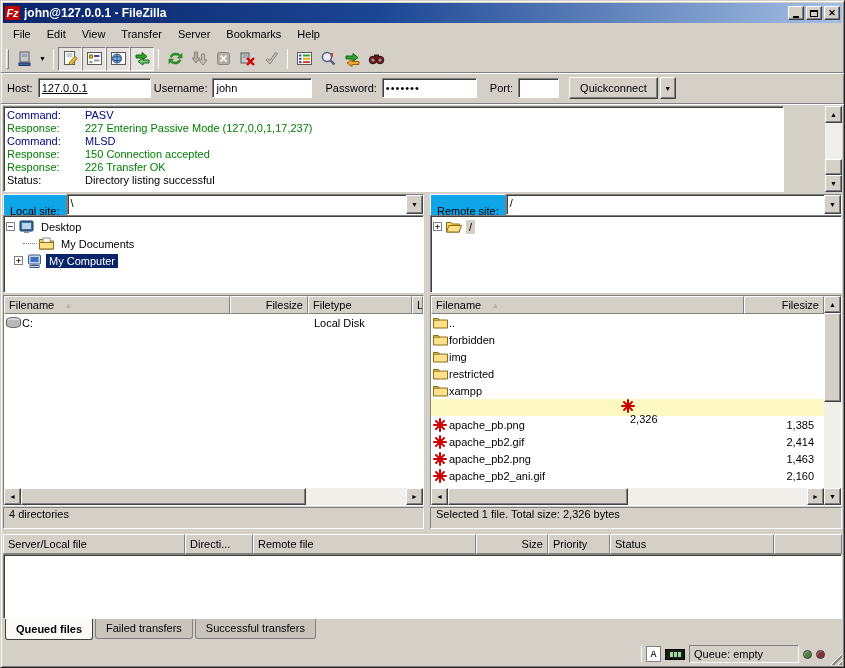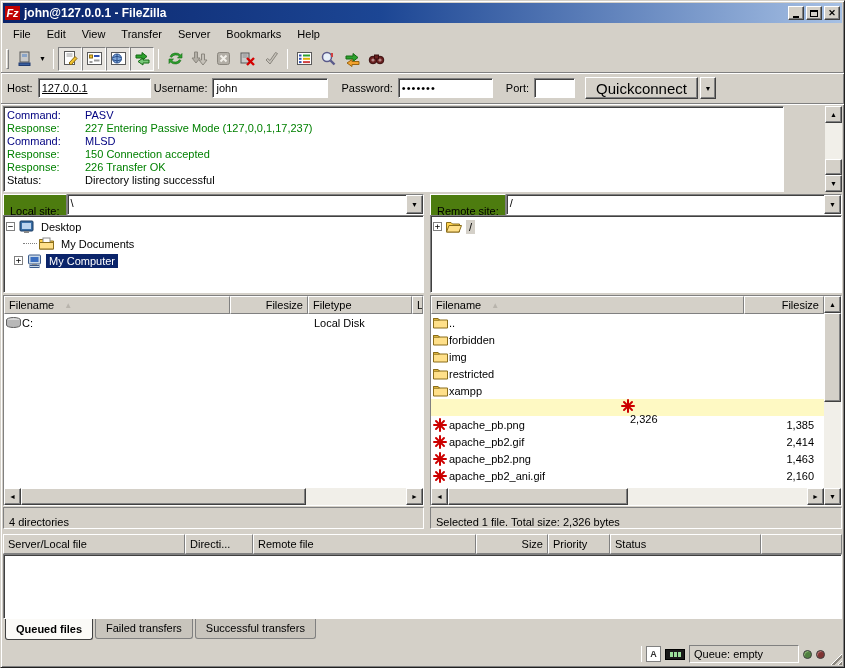--- a/index.html
+++ b/index.html
@@ -35,21 +35,21 @@
     background:#e7e4df; }
   .tb-btn svg{ display:block; }
   .tb-drop{ width:13px; height:22px; display:flex; align-items:center; justify-content:center; font-size:7px;}
   
   .qc{ height:31px; display:flex; align-items:center; padding-left:6px; border-bottom:1px solid #808080;
     box-shadow:0 1px 0 #fff; }
   .qc label{ margin-right:5px; }
   .field{ background:#fff; border:1px solid; border-color:#808080 #fff #fff #808080;
     box-shadow: inset 1px 1px 0 #404040; height:20px; padding:2px 3px; font-family:"Liberation Sans",sans-serif; font-size:11px;}
   .btn{ background:#d4d0c8; border:1px solid; border-color:#fff #404040 #404040 #fff;
-    box-shadow: inset -1px -1px 0 #808080; height:22px; padding:2px 10px; font-size:15px; font-family:"Liberation Sans",sans-serif;}
+    box-shadow: inset -1px -1px 0 #808080; height:22px; padding:2px 10px; font-size:11px; font-family:"Liberation Sans",sans-serif;}
   .drop-btn{ width:16px; height:22px; padding:0; display:inline-flex; align-items:center; justify-content:center; font-size:7px;}
   
   .logwrap{ height:86px; margin:2px 2px 0 2px; display:flex;gap:41px; }
   .log{ flex:1; background:#fff; border:1px solid; border-color:#808080 #fff #fff #808080;
     box-shadow: inset 1px 1px 0 #404040; padding:2px 0 0 3px; overflow:hidden;}
   .log-line{ display:flex; height:13px; line-height:13px; }
   .log-line .lab{ width:78px; flex:0 0 auto;}
   .k-command{ color:#000080; }
   .k-response{ color:#008000; }
   .k-status{ color:#000; }
@@ -59,21 +59,21 @@
   .sb-btn{ width:17px; height:17px; flex:0 0 auto; background:#d4d0c8; border:1px solid; border-color:#fff #404040 #404040 #fff;
     box-shadow: inset -1px -1px 0 #808080; display:flex; align-items:center; justify-content:center; font-size:7px; color:#000; line-height:1;}
   .sb-thumb{ background:#d4d0c8; border:1px solid; border-color:#fff #404040 #404040 #fff; box-shadow: inset -1px -1px 0 #808080;}
   .sb-track{ flex:1; }
   
   .split-row{ display:flex; margin:2px 2px 0 2px; }
   .pane-l{ width:421px; flex:0 0 auto; display:flex; flex-direction:column;}
   .splitter{ width:6px; flex:0 0 auto;}
   .pane-r{ flex:1; display:flex; flex-direction:column;}
   .sitebar{ height:21px; display:flex; align-items:stretch; }
-  .sitebar .sitelabel{ display:flex; align-items:center; padding:16px 6px; border:1px solid; border-color:#fff #808080 #808080 #fff; background:#4d7c0f;}
+  .sitebar .sitelabel{ display:flex; align-items:center; padding:16px 6px; border:1px solid; border-color:#fff #808080 #808080 #fff; background:#0ea5e9;}
   .combo{ flex:1; display:flex; background:#fff; border:1px solid; border-color:#808080 #fff #fff #808080; box-shadow: inset 1px 1px 0 #404040;}
   .combo .val{ flex:1; padding:2px 3px; }
   .combo .drop{ width:17px; background:#d4d0c8; border:1px solid; border-color:#fff #404040 #404040 #fff;
     box-shadow: inset -1px -1px 0 #808080; display:flex; align-items:center; justify-content:center; font-size:7px;}
   .treebox{ flex:1; background:#fff; border:1px solid; border-color:#808080 #fff #fff #808080;
     box-shadow: inset 1px 1px 0 #404040; padding:2px 0 0 2px; overflow:hidden;}
   .tree-row{ display:flex; align-items:center; height:17px; white-space:nowrap;}
   .expander{ width:9px; height:9px; border:1px solid #808080; background:#fff; display:flex; align-items:center; justify-content:center;
     font-size:9px; line-height:7px; flex:0 0 auto; margin-right:4px; font-family:"DejaVu Sans Mono",monospace;}
   .tree-ic{ margin-right:4px; flex:0 0 auto; display:flex;}
@@ -91,21 +91,21 @@
     display:flex; align-items:center; overflow:hidden; white-space:nowrap;}
   .hdr-cell.right{ justify-content:flex-end; }
   .sort-asc{ color:#b8b4ac; font-size:8px; margin-left:10px; }
   .listbody{ flex:1; background:#fff; overflow:hidden; }
   .file-row{ display:flex; align-items:center; height:17px; white-space:nowrap;}
   .file-row .ic{ width:18px; flex:0 0 auto; display:flex; justify-content:center;}
   .file-row .nm{ flex:1; overflow:hidden;}
   .file-row .sz{ width:80px; text-align:right; padding-right:10px; flex:0 0 auto;}
   .file-row.selected{ background:#fef9c3;flex-direction:column; }
   .statusline{ flex:1; border:1px solid; border-color:#808080 #fff #fff #808080; background:#d4d0c8;
-    display:flex; align-items:flex-end; padding:0 5px; height:22px;}
+    display:flex; align-items:flex-start; padding:0 5px; height:22px;}
   
   .queuewrap{ flex:1; margin:4px 2px 0 2px; display:flex; flex-direction:column;}
   .q-hdr{ display:flex; height:20px; flex:0 0 auto;justify-content:center;}
   .q-body{ flex:1; background:#fff; border:1px solid; border-color:#808080 #fff #fff #808080; box-shadow: inset 1px 1px 0 #404040;}
   .tabs{ display:flex; height:22px; align-items:flex-start; padding-left:2px; flex:0 0 auto;}
   .tab{ padding:3px 10px 4px 10px; background:#c8c4bc; border:1px solid #808080; border-top:none; margin-right:2px;
     border-radius:0 0 3px 3px; color:#000;}
   .tab.active{ background:#fbfaf7; font-weight:bold; border-color:#404040; position:relative; top:0; padding-top:4px;}
   
   .statusbar{ height:26px; flex:0 0 auto; display:flex; align-items:center; justify-content:flex-end; padding:2px 2px 2px 4px; gap:4px;}
@@ -262,21 +262,21 @@
         <circle cx="5" cy="10" r="1.6" fill="#b88a8a"></circle>
         <circle cx="12" cy="10" r="1.6" fill="#b88a8a"></circle>
       </svg>
     </div>
   </div>
 
   <div class="qc">
     <label>Host:</label>
     <input class="field" style="width: 113px; text-decoration: underline;" value="127.0.0.1">
     <label style="margin-left:3px">Username:</label>
-    <input class="field" style="width: 116px;" value="john">
+    <input class="field" style="width: 100px;" value="john">
     <label style="margin-left:13px">Password:</label>
     <input class="field" style="width: 95px; letter-spacing: 1px;" value="•••••••">
     <label style="margin-left:13px">Port:</label>
     <input class="field" style="width: 41px;" value="">
     <button class="btn" style="margin-left:10px">Quickconnect</button>
     <button class="btn drop-btn" style="margin-left:2px">
         <span>▼</span>
       </button>
   </div>
 
@@ -616,21 +616,21 @@
         </div>
       <div class="hdr-cell" style="width:223px">
           <span>Remote file</span>
         </div>
       <div class="hdr-cell right" style="width:72px">
           <span>Size</span>
         </div>
       <div class="hdr-cell" style="width:62px">
           <span>Priority</span>
         </div>
-      <div class="hdr-cell" style="width:151px">
+      <div class="hdr-cell" style="width:164px">
           <span>Status</span>
         </div>
       <div class="hdr-cell" style="flex:1"></div>
     </div>
     <div class="q-body"></div>
     <div class="tabs">
       <span class="tab active">Queued files</span>
       <span class="tab">Failed transfers</span>
       <span class="tab">Successful transfers</span>
     </div>

